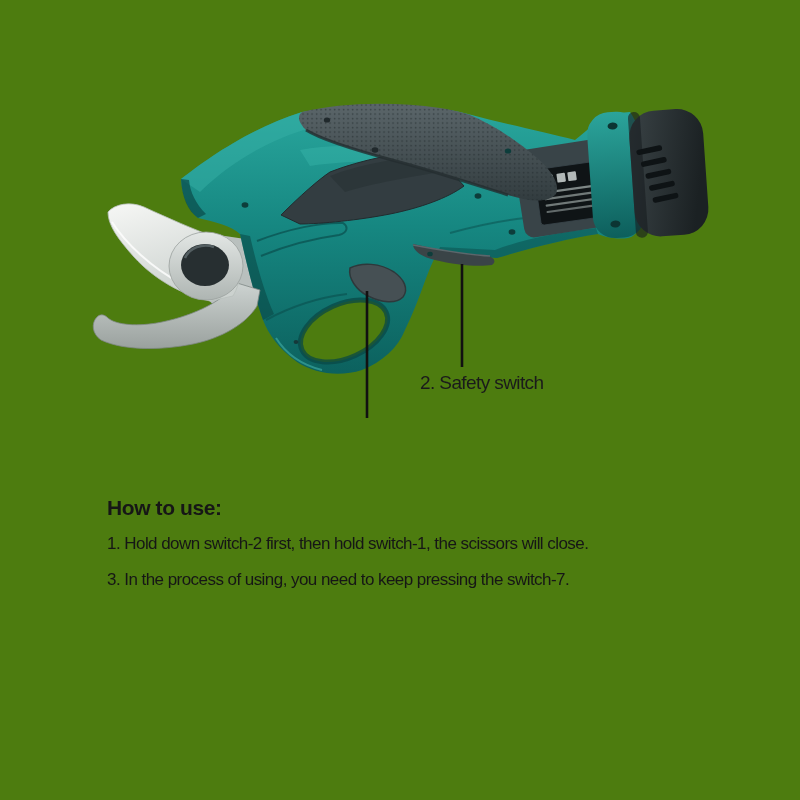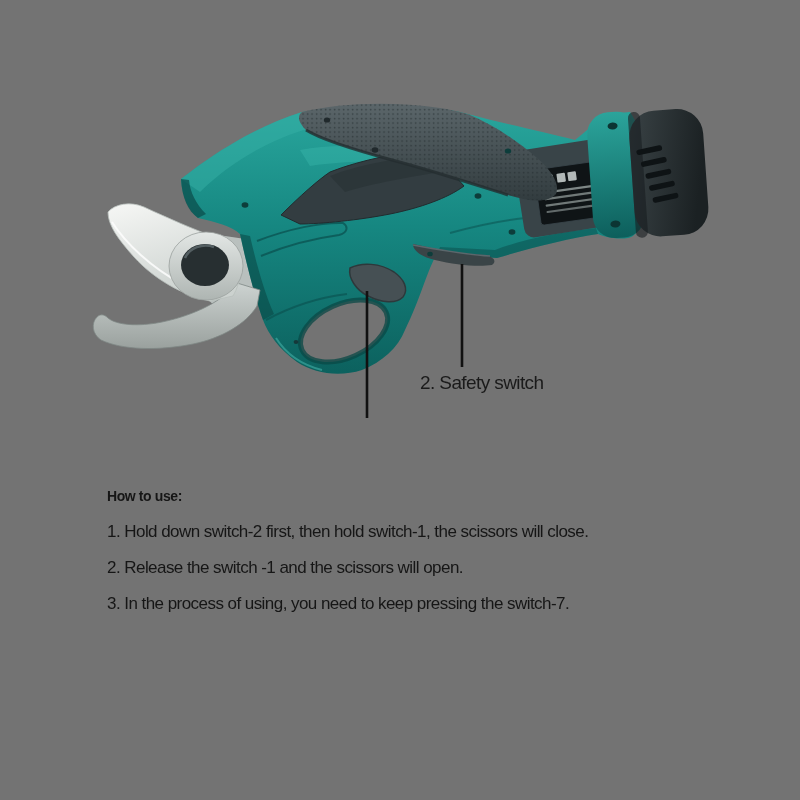--- a/index.html
+++ b/index.html
@@ -1,29 +1,29 @@
 <!DOCTYPE html>
 <html><head>
 <meta charset="utf-8">
 <style>
   html,body { margin:0; padding:0; background:#ffffff; }
   .stage {
-    position:relative; width:800px; height:800px; background:#737373;
+    position:relative; width:800px; height:800px; background:#4d7c0f;
     overflow:hidden; font-family:"Liberation Sans", sans-serif;
   }
   svg { position:absolute; left:0; top:0; }
   .callout-label {
     position:absolute; font-size:19px; letter-spacing:-0.6px;
     color:#1b1b1b; white-space:nowrap;
   }
   #label-power  { left:337px; top:420px; }
   #label-safety { left:420px; top:372px; }
   .instructions { position:absolute; left:107px; top:484px; width:620px; color:#161616; }
   .instructions h2 {
-    font-size:14px; line-height:24px; margin:0 0 13px 0;
+    font-size:21px; line-height:24px; margin:12px 0 13px 0;
     font-weight:bold; letter-spacing:-0.4px;
   }
   .instructions p {
     font-size:17px; line-height:21px; margin:11px 0 15px 0; letter-spacing:-0.55px;
   }
 </style>
 </head>
 <body>
 
 <div class="stage">
@@ -185,17 +185,16 @@
 
     <line x1="367" y1="291" x2="367" y2="418" stroke="#111111" stroke-width="2.6"></line>
     <line x1="462" y1="264" x2="462" y2="367" stroke="#111111" stroke-width="2.6"></line>
   </svg>
 
   <div class="callout-label" id="label-safety">2. Safety switch</div>
 
   <div class="instructions">
     <h2>How to use:</h2>
     <p>1. Hold down switch-2 first, then hold switch-1, the scissors will close.</p>
-    <p>2. Release the switch -1 and the scissors will open.</p>
     <p>3. In the process of using, you need to keep pressing the switch-7.</p>
   </div>
 
 </div>
 
 </body></html>

